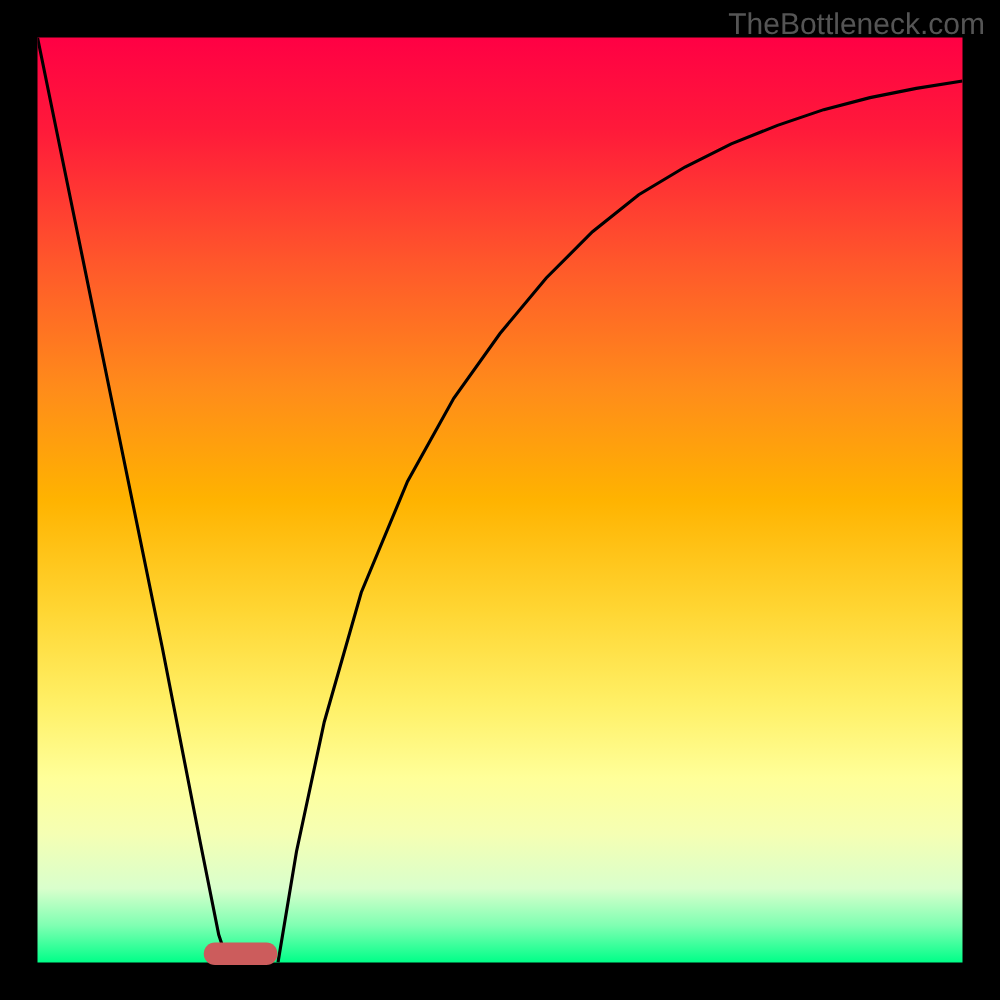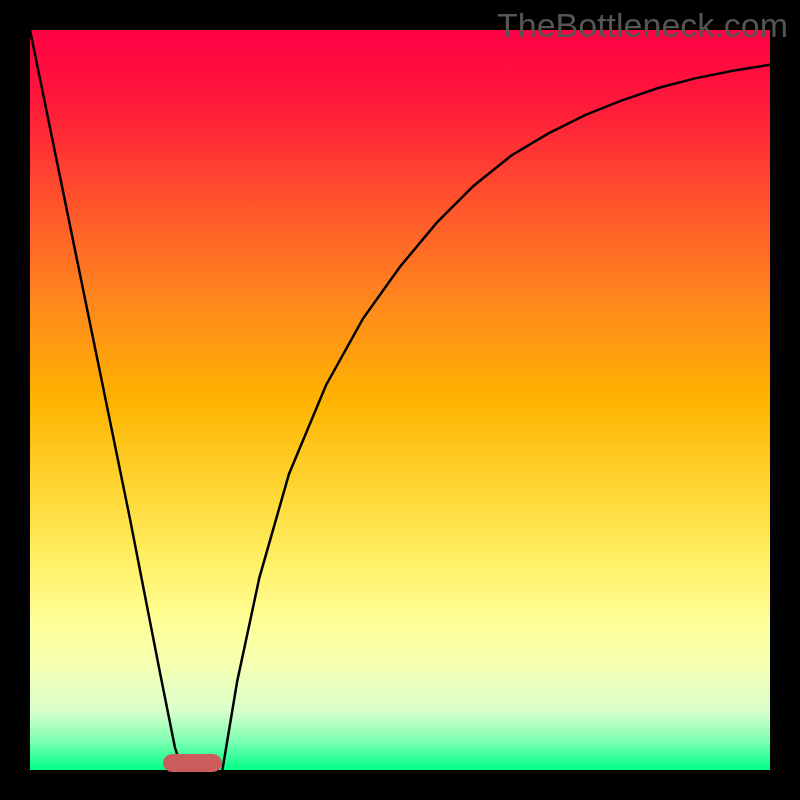--- a/index.html
+++ b/index.html
@@ -9,21 +9,21 @@
     width: 800px;
     height: 800px;
     position: relative;
     font-family: Arial, Helvetica, sans-serif;
   }
   .watermark {
     position: absolute;
     top: 6px;
     right: 12px;
     color: #555;
-    font-size: 34px;
+    font-size: 24px;
     font-weight: 400;
     z-index: 10;
   }
   .plot-frame {
     position: absolute;
     left: 30px;
     top: 30px;
     width: 740px;
     height: 740px;
     background: #000;

